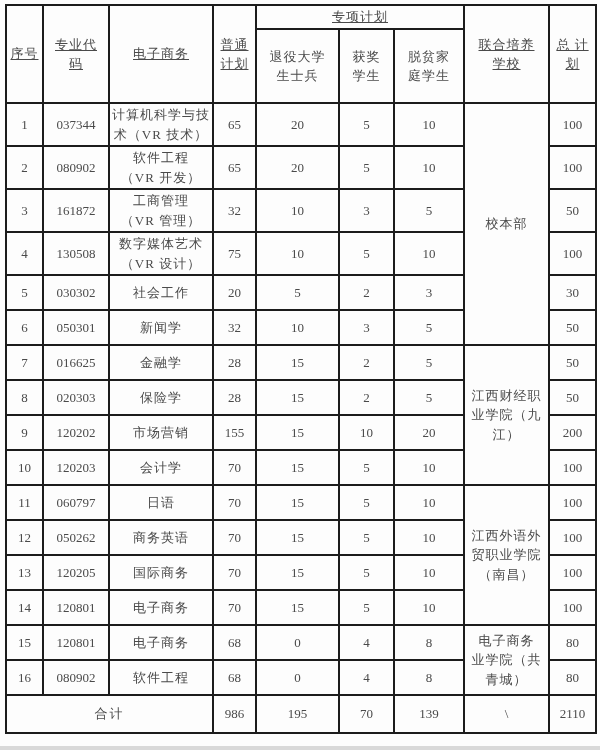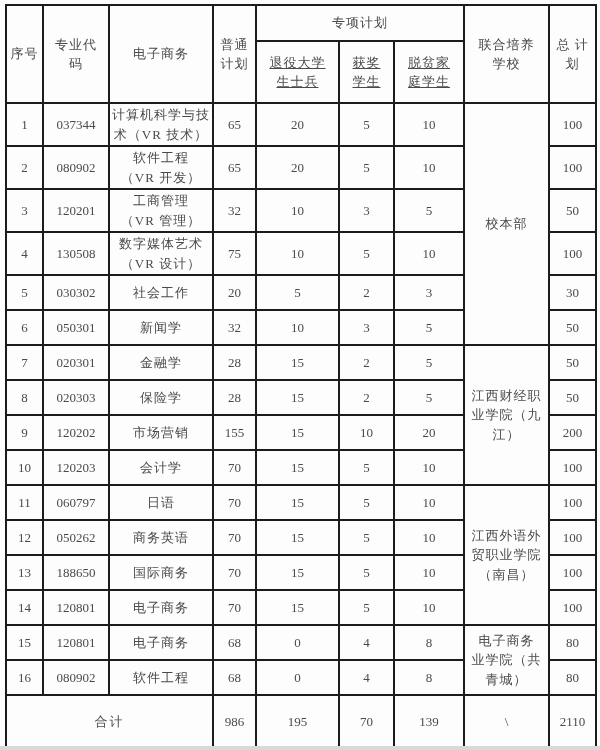--- a/index.html
+++ b/index.html
@@ -35,25 +35,25 @@
   col.c-no     { width: 37px; }
   col.c-code   { width: 66px; }
   col.c-name   { width: 104px; }
   col.c-reg    { width: 43px; }
   col.c-vet    { width: 83px; }
   col.c-award  { width: 55px; }
   col.c-pov    { width: 70px; }
   col.c-joint  { width: 85px; }
   col.c-total  { width: 47px; }
   
-  tr.h-hdr1 td { height: 36px; }
-  tr.h-hdr2 td { height: 62px; text-decoration: underline; }
+  tr.h-hdr1 td { height: 24px; text-decoration: underline; }
+  tr.h-hdr2 td { height: 74px; }
   tr.h-tall td { height: 43px; }
   tr.h-std  td { height: 35px; }
-  tr.h-foot td { height: 54px; }
+  tr.h-foot td { height: 38px; }
   
   thead td { line-height: 2.1; letter-spacing: 1px; }
   td.joint { line-height: 1.75; letter-spacing: 1px; }
   td.name  { letter-spacing: 1px; }
   td.footer-label { letter-spacing: 2px; }
   .scan-edge {
     position: absolute;
     left: 0; bottom: 0;
     width: 600px; height: 4px;
     background: #d9d9d9;
@@ -117,21 +117,21 @@
         <td class="name">软件工程
 （VR 开发）</td>
         <td>65</td>
         <td>20</td>
         <td>5</td>
         <td>10</td>
         <td>100</td>
       </tr>
       <tr class="h-tall">
         <td>3</td>
-        <td>120201</td>
+        <td>161872</td>
         <td class="name">工商管理
 （VR 管理）</td>
         <td>32</td>
         <td>10</td>
         <td>3</td>
         <td>5</td>
         <td>50</td>
       </tr>
       <tr class="h-tall">
         <td>4</td>
@@ -159,21 +159,21 @@
         <td>050301</td>
         <td class="name">新闻学</td>
         <td>32</td>
         <td>10</td>
         <td>3</td>
         <td>5</td>
         <td>50</td>
       </tr>
       <tr class="h-std">
         <td>7</td>
-        <td>020301</td>
+        <td>016625</td>
         <td class="name">金融学</td>
         <td>28</td>
         <td>15</td>
         <td>2</td>
         <td>5</td>
         <td rowspan="4" class="joint">江西财经职
 业学院（九
 江）</td>
         <td>50</td>
       </tr>
@@ -225,21 +225,21 @@
         <td>050262</td>
         <td class="name">商务英语</td>
         <td>70</td>
         <td>15</td>
         <td>5</td>
         <td>10</td>
         <td>100</td>
       </tr>
       <tr class="h-std">
         <td>13</td>
-        <td>188650</td>
+        <td>120205</td>
         <td class="name">国际商务</td>
         <td>70</td>
         <td>15</td>
         <td>5</td>
         <td>10</td>
         <td>100</td>
       </tr>
       <tr class="h-std">
         <td>14</td>
         <td>120801</td>

